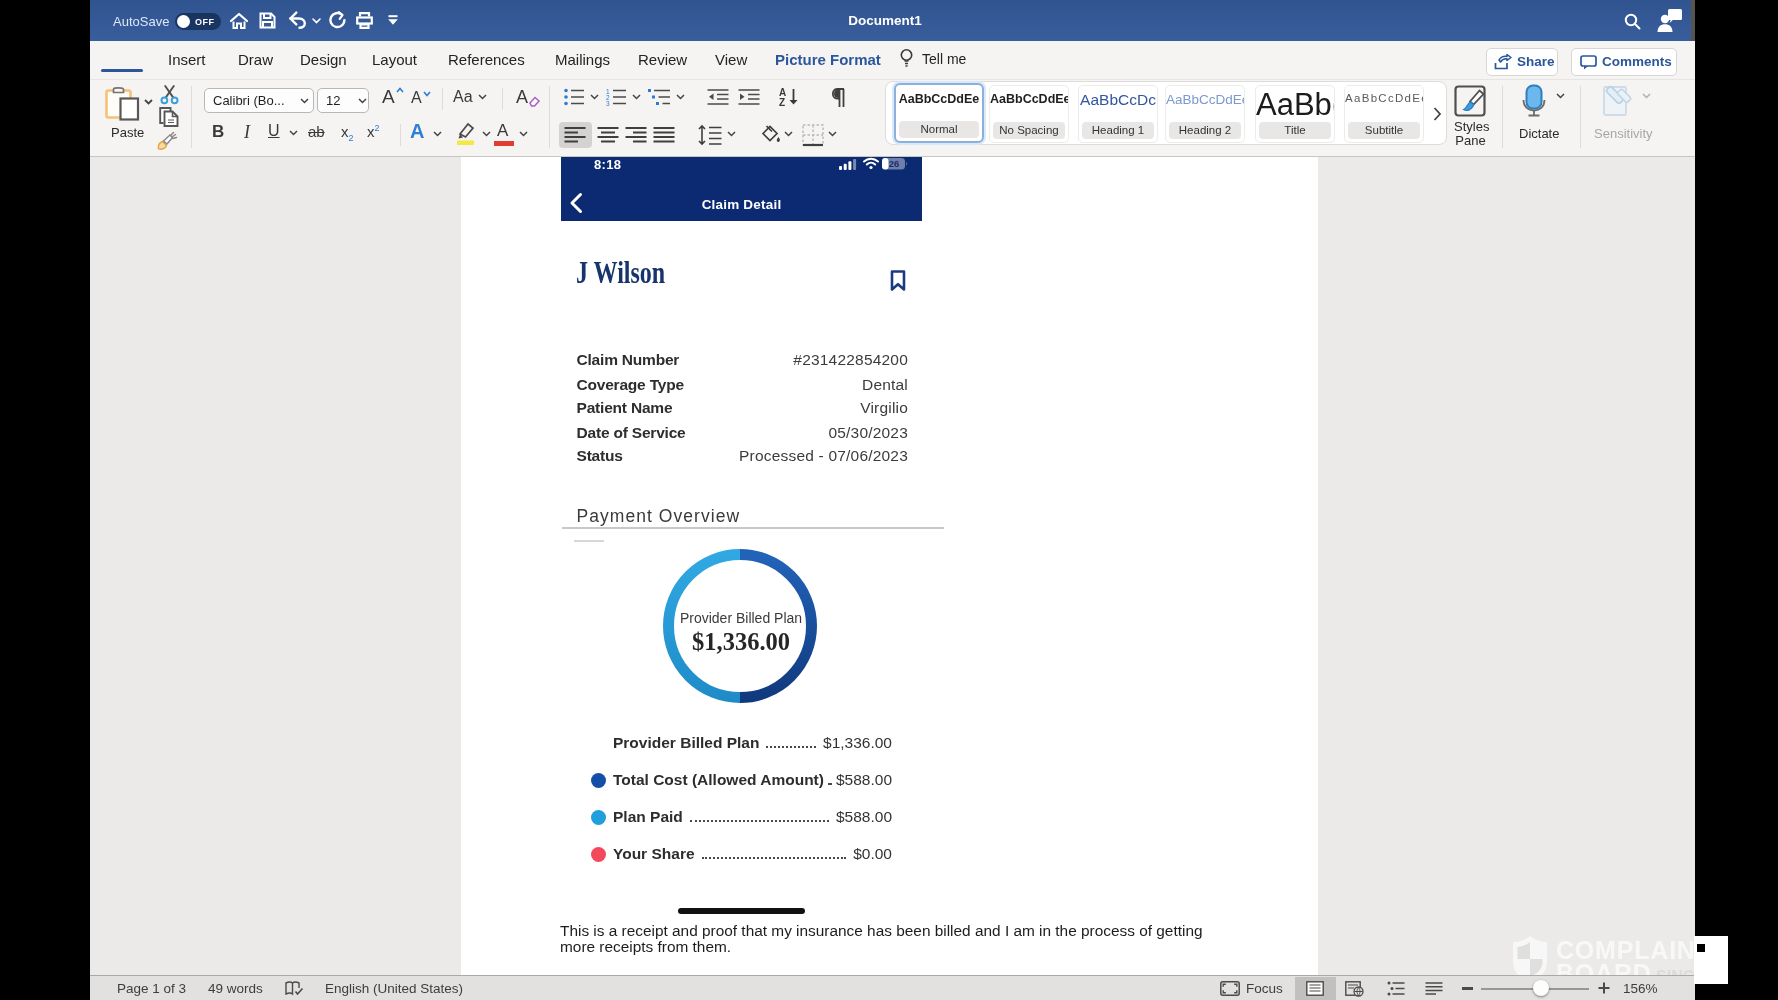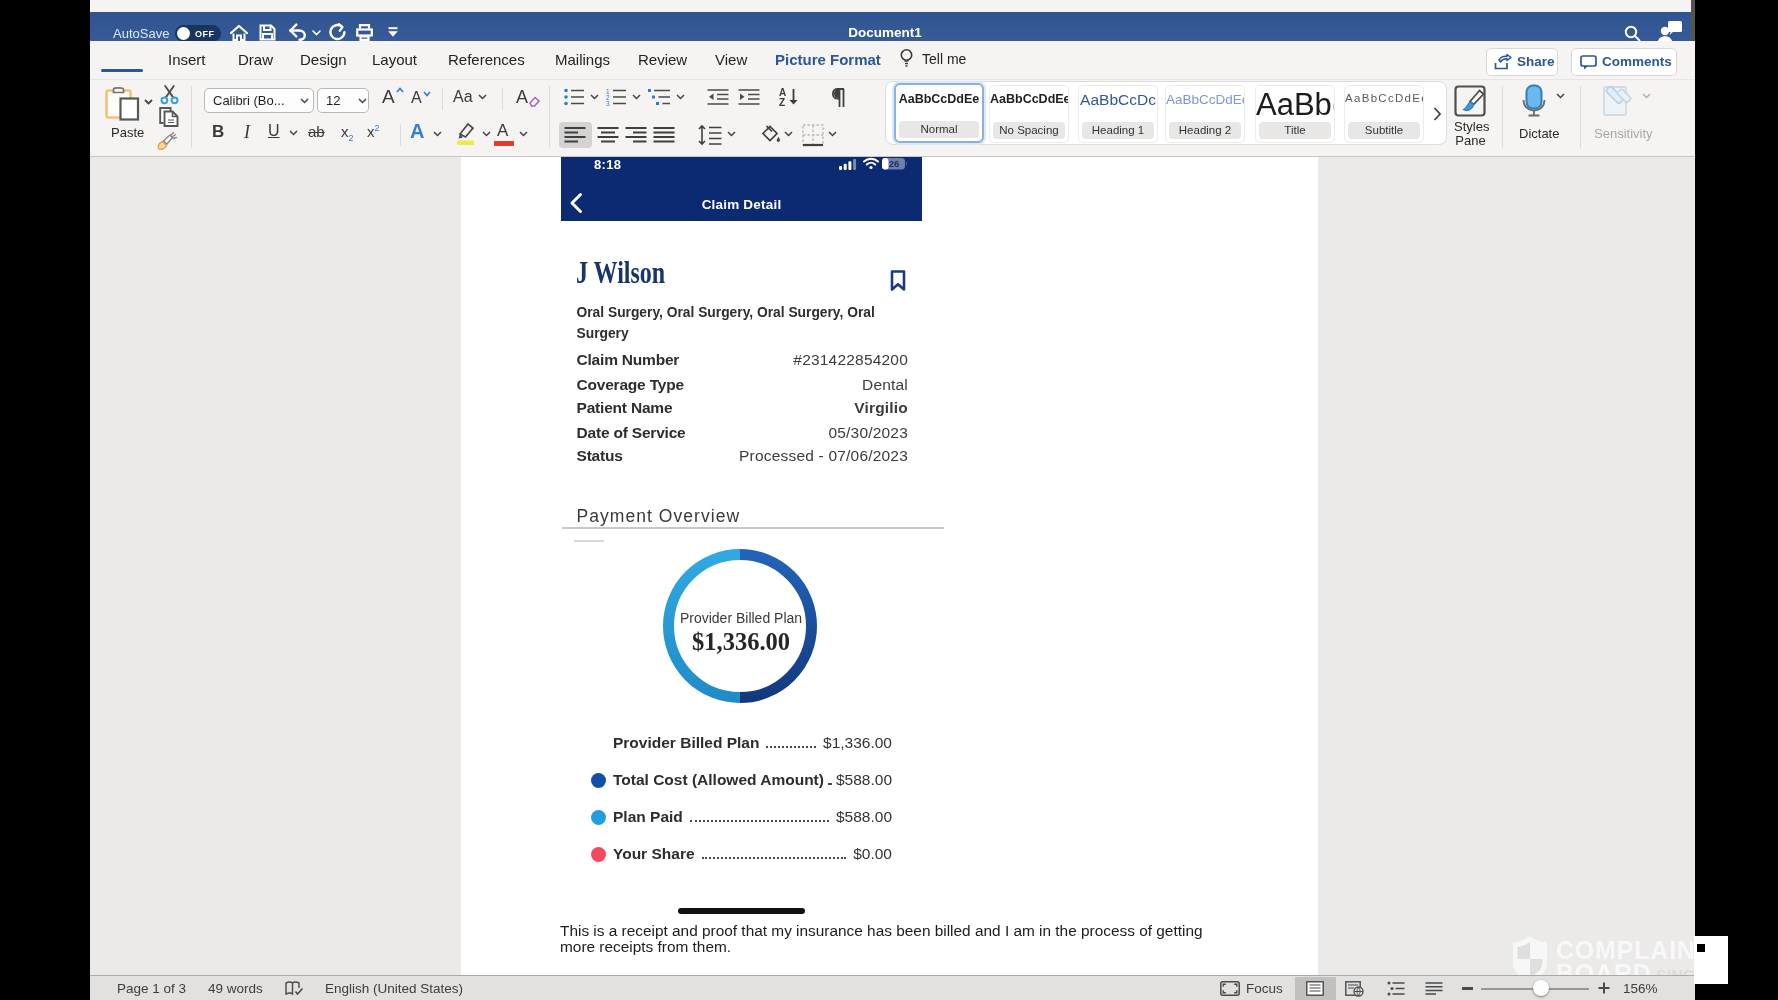--- a/index.html
+++ b/index.html
@@ -2,21 +2,21 @@
 <html><head>
 <meta charset="utf-8">
 <style>
   * { margin:0; padding:0; box-sizing:border-box; }
   html,body { width:1778px; height:1000px; background:#000; font-family:"Liberation Sans",sans-serif; overflow:hidden; }
   #win { position:absolute; left:90px; top:0; width:1605px; height:1000px; background:#f5f4f3; }
   .abs { position:absolute; }
   svg { position:absolute; overflow:visible; }
 
   
-  #titlebar { position:absolute; left:0; top:12px; width:1601px; height:47px;
+  #titlebar { position:absolute; left:0; top:0; width:1601px; height:47px;
     background:linear-gradient(#30548f,#3a5f9e); }
   #autosave { position:absolute; left:23px; top:14px; color:#dce8f8; font-size:13px; }
   #toggle { position:absolute; left:85px; top:13px; width:46px; height:17px; background:rgba(16,42,79,.75); border-radius:9px; }
   #toggle .knob { position:absolute; left:2px; top:2px; width:13px; height:13px; border-radius:50%; background:#fff; }
   #toggle .off { position:absolute; left:20px; top:4px; font-size:9px; font-weight:bold; color:#fff; letter-spacing:.5px;}
   #doctitle { position:absolute; left:0; top:13px; width:1590px; text-align:center; color:#fff; font-weight:bold; font-size:13.5px; }
 
   
   #tabrow { position:absolute; left:0; top:41px; width:1605px; height:39px; background:#f5f4f3; border-bottom:1px solid #e7e5e4;}
   .tab { position:absolute; top:10px; font-size:15px; color:#232323; }
@@ -424,31 +424,30 @@
         </svg>
         <div class="abs" style="left:0; top:40px; width:361px; text-align:center; font-size:13.5px; font-weight:bold; letter-spacing:.2px;">Claim Detail</div>
       </div>
 
       <div class="abs" style="left:115px; top:97px; font-family:'Liberation Serif',serif; font-weight:bold; font-size:32px; color:#17346d; transform:scaleX(.75); transform-origin:0 0; letter-spacing:0;">J Wilson</div>
 
       <svg style="left:429px; top:113px;" width="16" height="21" viewBox="0 0 16 21">
         <path d="M2 1.5 H14 V19.5 L8 14.2 L2 19.5 Z" fill="none" stroke="#1b3a80" stroke-width="2.6" stroke-linejoin="round"></path>
       </svg>
 
-      <div class="abs" style="left:115.5px; top:146px; font-size:13.8px; font-weight:bold; color:#2e2e2e; line-height:20.5px;">Oral Surgery, Oral Surgery, Oral Surgery, Oral<br>Surgery</div>
 
       <div class="row" style="top:194px;">
           <b>Claim Number</b>
           <span>#231422854200</span>
         </div>
       <div class="row" style="top:218.5px;">
           <b>Coverage Type</b>
           <span>Dental</span>
         </div>
-      <div class="row" style="top:242px;font-weight:bold;">
+      <div class="row" style="top:242px;">
           <b>Patient Name</b>
           <span>Virgilio</span>
         </div>
       <div class="row" style="top:266.5px;">
           <b>Date of Service</b>
           <span>05/30/2023</span>
         </div>
       <div class="row" style="top:290px;">
           <b>Status</b>
           <span>Processed - 07/06/2023</span>

